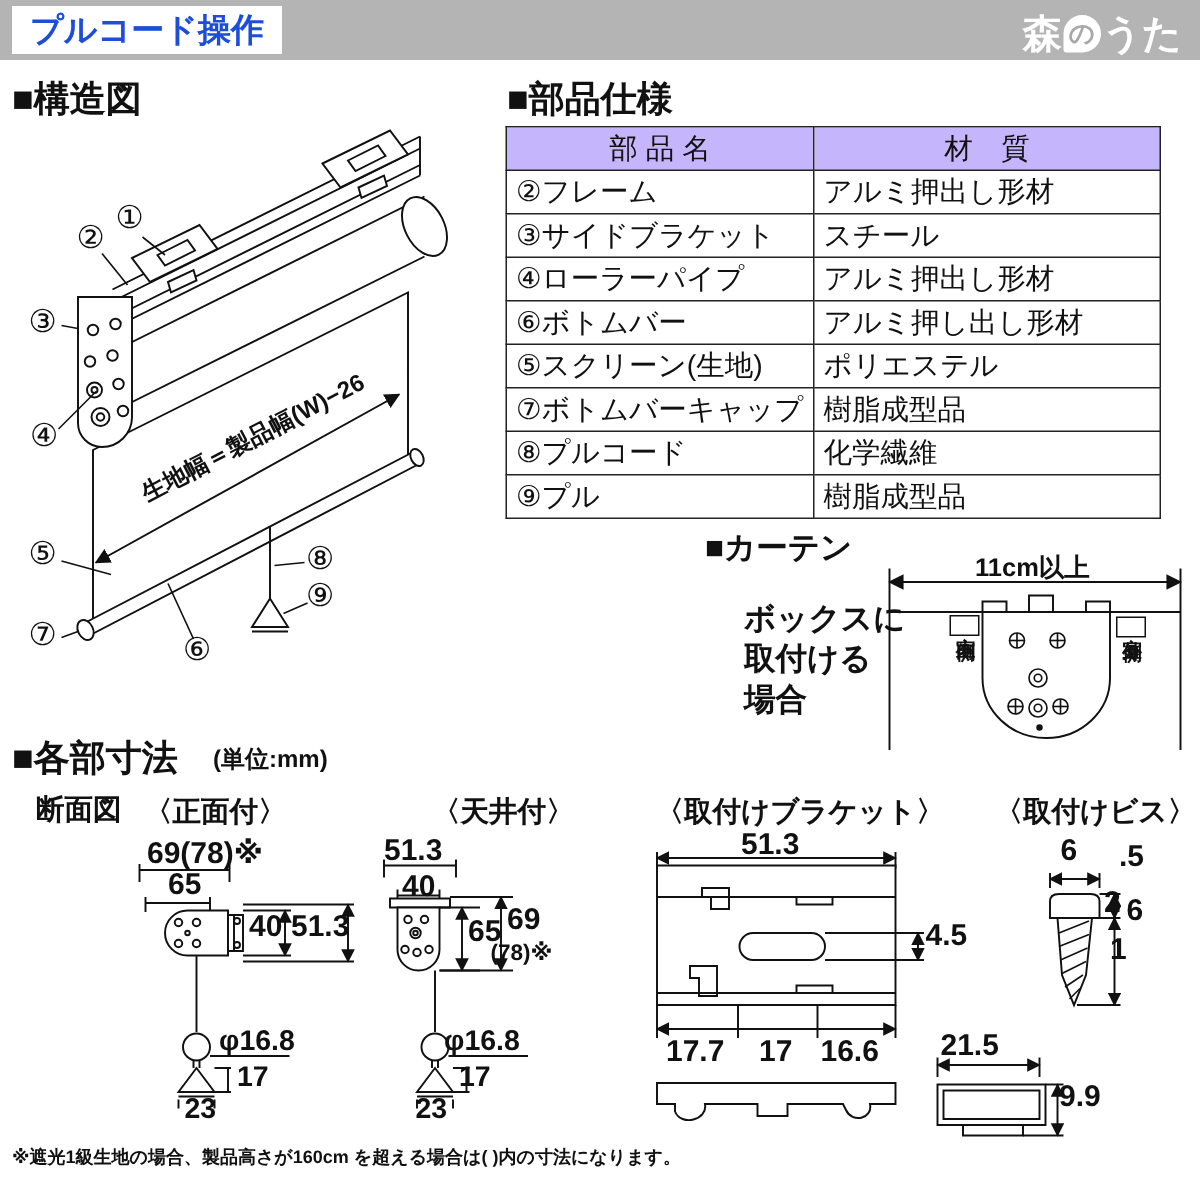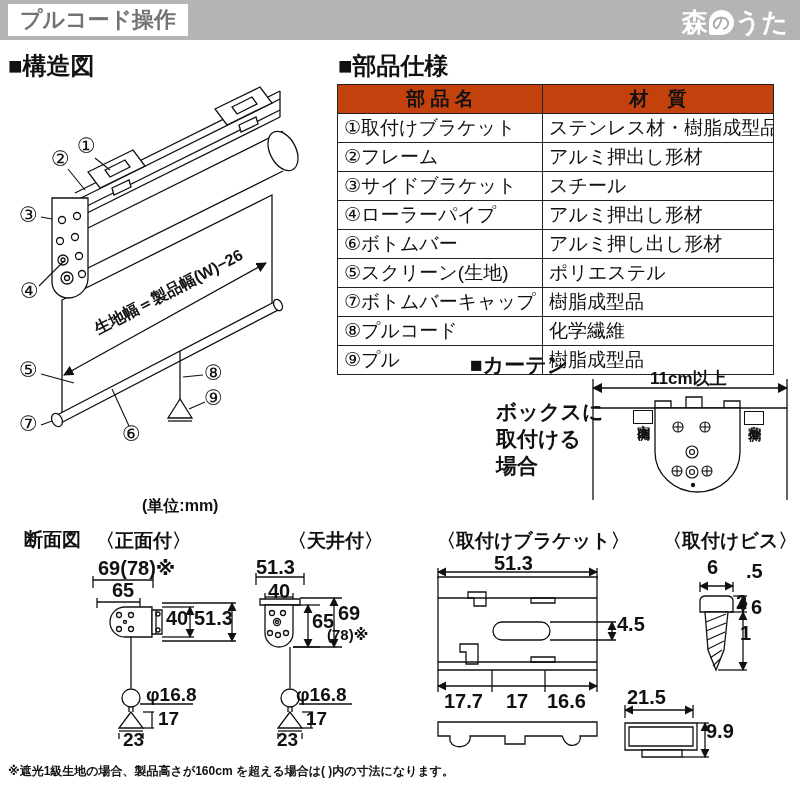--- a/index.html
+++ b/index.html
@@ -1,38 +1,38 @@
 <!DOCTYPE html>
 <html><head>
 <meta charset="utf-8">
 <style>
   html,body{margin:0;padding:0;background:#fff}
   .page{position:relative;width:800px;height:800px;background:#fff;overflow:hidden;
         font-family:"Liberation Sans","DejaVu Sans",sans-serif;color:#111}
   .topbar{position:absolute;left:0;top:0;width:800px;height:40px;background:#b4b4b4}
   .op-badge{position:absolute;left:8px;top:4px;width:180px;height:32px;background:#fff;
-            font-size:22px;font-weight:bold;text-align:center;line-height:32px;color:#737373}
+            font-size:22px;font-weight:bold;text-align:center;line-height:32px;color:#1d4ed8}
   .brand{position:absolute;right:12px;top:5px;font-size:26px;font-weight:bold;color:#fff;
          display:flex;align-items:center;gap:1px}
   .brand .no-mark{display:inline-flex;width:25px;height:25px;border-radius:50% 50% 50% 8%;
          background:#fff;color:#a9a9a9;font-size:17px;font-weight:bold;
          align-items:center;justify-content:center}
   .h1{position:absolute;font-size:24px;font-weight:bold;white-space:nowrap}
   .sub{position:absolute;font-size:19px;font-weight:bold;white-space:nowrap}
   .dim{position:absolute;font-size:20px;font-weight:bold;white-space:nowrap}
   .dim.small{font-size:15px}
   .dim.thin{font-size:19px}
   .callout{position:absolute;font-size:21px;line-height:22px;font-weight:normal}
   .note-rot{position:absolute;left:58px;top:282px;width:222px;text-align:center;
             font-size:16px;font-weight:600;transform:rotate(-27.5deg);white-space:nowrap}
   table{border-collapse:collapse;position:absolute;table-layout:fixed}
   .parts{left:337px;top:84px;width:436px}
   .parts th,.parts td{border:1.6px solid #222;font-size:19px;height:28px;padding:0 6px;
                       white-space:nowrap;overflow:hidden}
-  .parts th{background:#c2410c;font-weight:bold;text-align:center}
+  .parts th{background:#c4b5fd;font-weight:normal;text-align:center}
   .bcount{left:280px;top:406px;width:180px}
   .bcount th,.bcount td{border:1.6px solid #222;font-size:19px;height:28px;text-align:center;
                         white-space:nowrap}
   .bcount th{background:#e2e2e2;font-weight:bold}
   .curtain-line{position:absolute;font-size:21px;font-weight:bold;white-space:nowrap}
   .vlabel{position:absolute;writing-mode:vertical-rl;text-orientation:upright;
           border:1.5px solid #111;font-size:13px;font-weight:bold;line-height:1.1;
           padding:3px 2px;letter-spacing:2px;background:#fff}
   .footnote{position:absolute;left:8px;top:763px;font-size:12px;font-weight:600;white-space:nowrap}
   svg{position:absolute;overflow:visible}
@@ -134,24 +134,20 @@
   <table class="parts">
     <colgroup>
         <col style="width:205px">
         <col style="width:231px">
       </colgroup>
     <tbody>
         <tr>
       <th>部 品 名</th>
       <th>材　質</th>
     </tr>
-    <tr>
-          <td>①取付けブラケット</td>
-          <td>ステンレス材・樹脂成型品</td>
-        </tr>
     <tr>
           <td>②フレーム</td>
           <td>アルミ押出し形材</td>
         </tr>
     <tr>
           <td>③サイドブラケット</td>
           <td>スチール</td>
         </tr>
     <tr>
           <td>④ローラーパイプ</td>
@@ -222,20 +218,21 @@
           <line x1="117" y1="105" x2="127" y2="105"></line>
           <line x1="122" y1="100" x2="122" y2="110"></line>
         <circle cx="108" cy="119" r="1.6" fill="#111"></circle>
       </g>
     </g>
   </svg>
   <div class="dim" style="left:650px;top:367px;font-size:17px">11cm以上</div>
   <div class="vlabel" style="left:633px;top:410px">室内側</div>
   <div class="vlabel" style="left:744px;top:411px">室外側</div>
 
+  <div class="h1" style="left:8px;top:489px">■各部寸法</div>
   <div class="sub" style="left:142px;top:496px;font-size:16px">(単位:mm)</div>
   <div class="sub" style="left:24px;top:527px">断面図</div>
 
   <div class="sub" style="left:96px;top:528px">〈正面付〉</div>
   <svg style="left:90px;top:552px" width="180" height="215" viewBox="0 0 180 215">
     <defs>
       <marker id="arr-fm" viewBox="0 0 10 10" refX="9" refY="5" markerWidth="7" markerHeight="7" orient="auto-start-reverse">
           <path d="M0,0 L10,5 L0,10 Z" fill="#111"></path>
         </marker>
     </defs>

